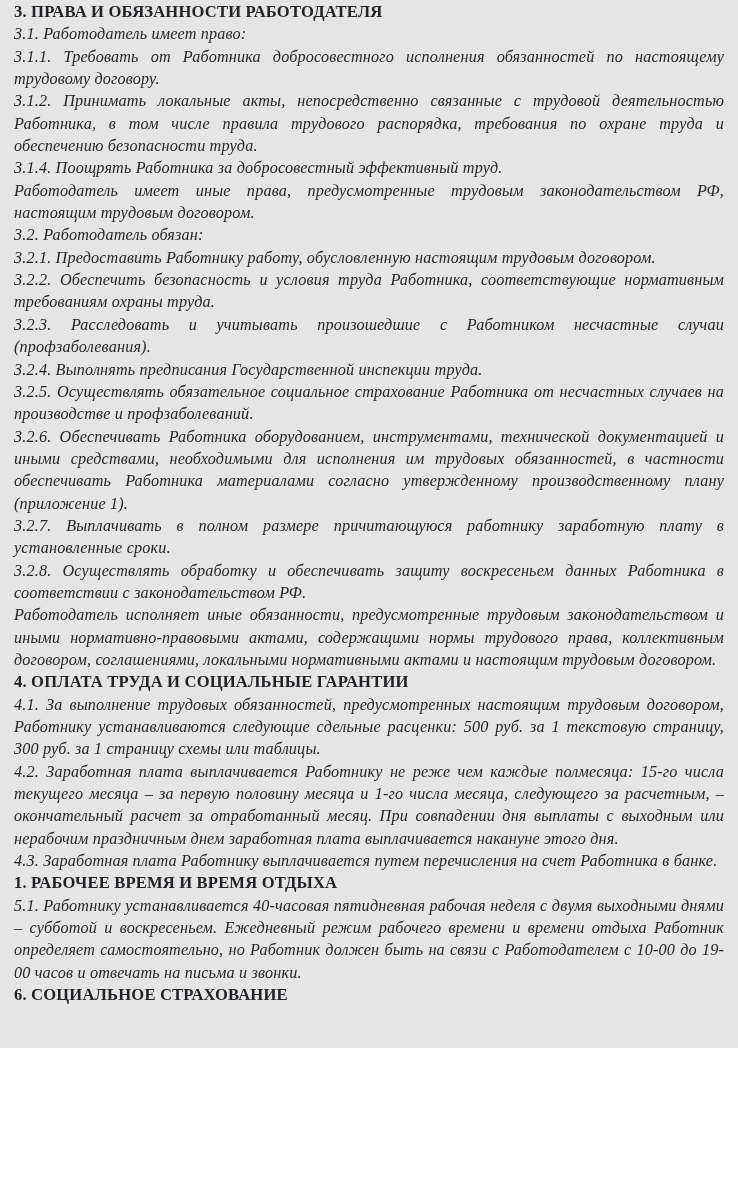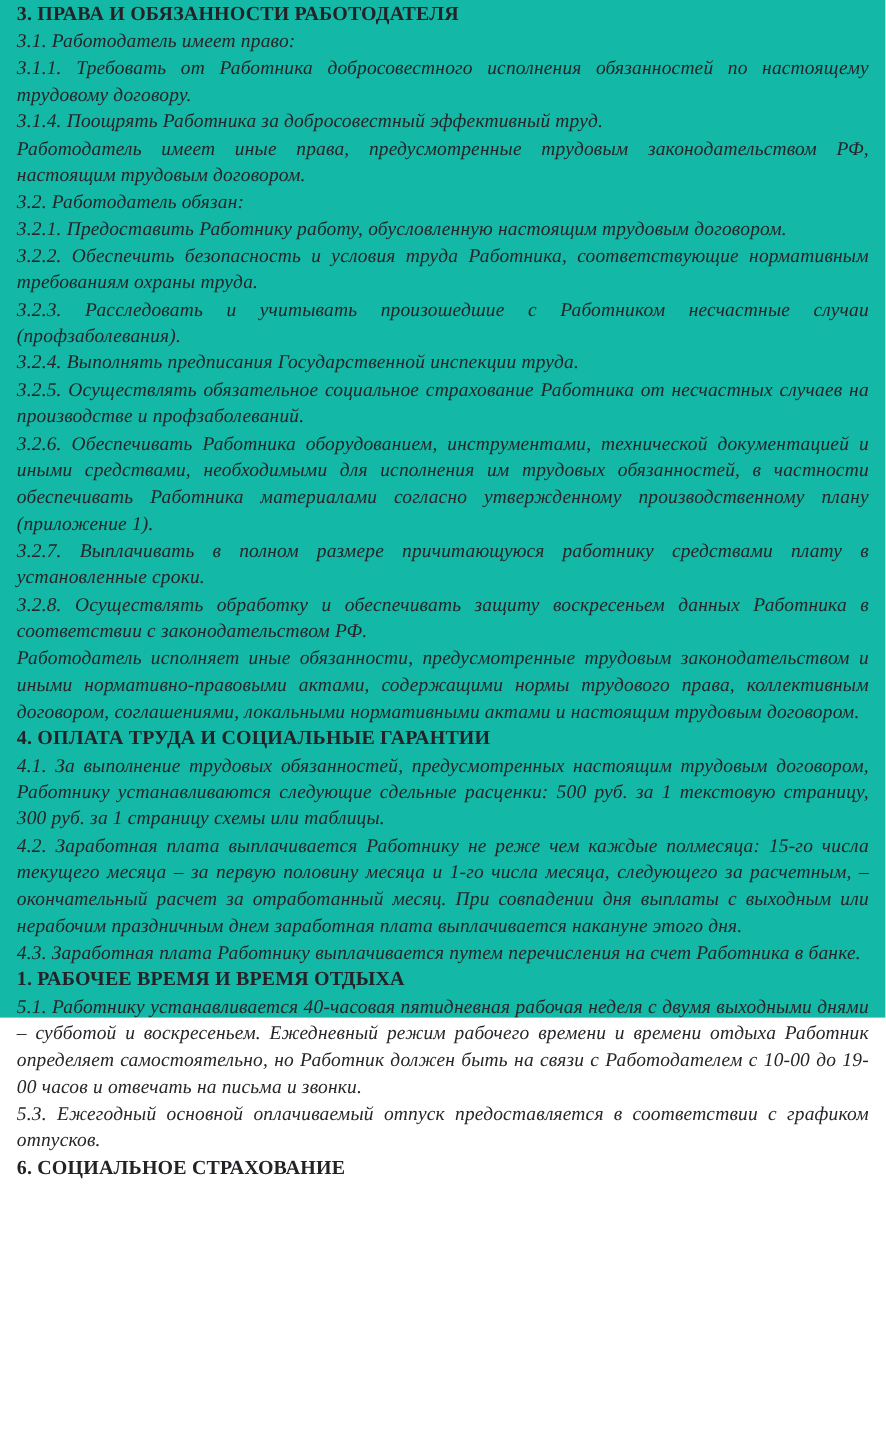--- a/index.html
+++ b/index.html
@@ -12,23 +12,23 @@
     width: 738px;
     height: 1196px;
     overflow: hidden;
     font-family: "Liberation Serif", "DejaVu Serif", serif;
     color: #262529;
     -webkit-font-smoothing: antialiased;
   }
   #document-page {
     box-sizing: border-box;
     width: 738px;
-    height: 848px;
+    height: 1048px;
     padding: 1px 14px 0 14px;
-    background: #14b8a6;
+    background: #e5e5e5;
   }
   .doc-body {
     font-size: 16.2px;
     line-height: 22.35px;
     letter-spacing: 0.01em;
     text-align: justify;
     text-justify: inter-word;
   }
   
   .section-heading {
@@ -60,20 +60,21 @@
 
 <div id="document-page">
   <div class="doc-body">
 
     <h2 class="section-heading">3. ПРАВА И ОБЯЗАННОСТИ РАБОТОДАТЕЛЯ</h2>
 
     <p class="para">3.1. Работодатель имеет право:</p>
 
     <p class="para">3.1.1. Требовать от Работника добросовестного исполнения обязанностей по настоящему трудовому договору.</p>
 
+    <p class="para">3.1.2. Принимать локальные акты, непосредственно связанные с трудовой деятельностью Работника, в том числе правила трудового распорядка, требования по охране труда и обеспечению безопасности труда.</p>
 
 
     <p class="para">3.1.4. Поощрять Работника за добросовестный эффективный труд.</p>
 
 
     <p class="para">Работодатель имеет иные права, предусмотренные трудовым законодательством РФ, настоящим трудовым договором.</p>
 
     <p class="para">3.2. Работодатель обязан:</p>
 
     <p class="para">3.2.1. Предоставить Работнику работу, обусловленную настоящим трудовым договором.</p>
@@ -81,38 +82,37 @@
     <p class="para">3.2.2. Обеспечить безопасность и условия труда Работника, соответствующие нормативным требованиям охраны труда.</p>
 
     <p class="para">3.2.3. Расследовать и учитывать произошедшие с Работником несчастные случаи (профзаболевания).</p>
 
     <p class="para">3.2.4. Выполнять предписания Государственной инспекции труда.</p>
 
     <p class="para">3.2.5. Осуществлять обязательное социальное страхование Работника от несчастных случаев на производстве и профзаболеваний.</p>
 
     <p class="para">3.2.6. Обеспечивать Работника оборудованием, инструментами, технической документацией и иными средствами, необходимыми для исполнения им трудовых обязанностей, в частности обеспечивать Работника материалами согласно утвержденному производственному плану (приложение 1).</p>
 
-    <p class="para">3.2.7. Выплачивать в полном размере причитающуюся работнику средствами плату в установленные сроки.</p>
+    <p class="para">3.2.7. Выплачивать в полном размере причитающуюся работнику заработную плату в установленные сроки.</p>
 
     <p class="para">3.2.8. Осуществлять обработку и обеспечивать защиту воскресеньем данных Работника в соответствии с законодательством РФ.</p>
 
 
     <p class="para">Работодатель исполняет иные обязанности, предусмотренные трудовым законодательством и иными нормативно-правовыми актами, содержащими нормы трудового права, коллективным договором, соглашениями, локальными нормативными актами и настоящим трудовым договором.</p>
 
     <h2 class="section-heading">4. ОПЛАТА ТРУДА И СОЦИАЛЬНЫЕ ГАРАНТИИ</h2>
 
     <p class="para">4.1. За выполнение трудовых обязанностей, предусмотренных настоящим трудовым договором, Работнику устанавливаются следующие сдельные расценки: 500 руб. за 1 текстовую страницу, 300 руб. за 1 страницу схемы или таблицы.</p>
 
     <p class="para">4.2. Заработная плата выплачивается Работнику не реже чем каждые полмесяца: 15-го числа текущего месяца – за первую половину месяца и 1-го числа месяца, следующего за расчетным, – окончательный расчет за отработанный месяц. При совпадении дня выплаты с выходным или нерабочим праздничным днем заработная плата выплачивается накануне этого дня.</p>
 
     <p class="para">4.3. Заработная плата Работнику выплачивается путем перечисления на счет Работника в банке.</p>
 
     <h2 class="section-heading">1. РАБОЧЕЕ ВРЕМЯ И ВРЕМЯ ОТДЫХА</h2>
 
     <p class="para">5.1. Работнику устанавливается 40-часовая пятидневная рабочая неделя с двумя выходными днями – субботой и воскресеньем. Ежедневный режим рабочего времени и времени отдыха Работник определяет самостоятельно, но Работник должен быть на связи с Работодателем с 10-00 до 19-00 часов и отвечать на письма и звонки.</p>
 
 
-    <p class="para">5.3. Ежегодный основной оплачиваемый отпуск предоставляется в соответствии с графиком отпусков.</p>
 
     <h2 class="section-heading">6. СОЦИАЛЬНОЕ СТРАХОВАНИЕ</h2>
 
   </div>
 </div>
 
 </body></html>

